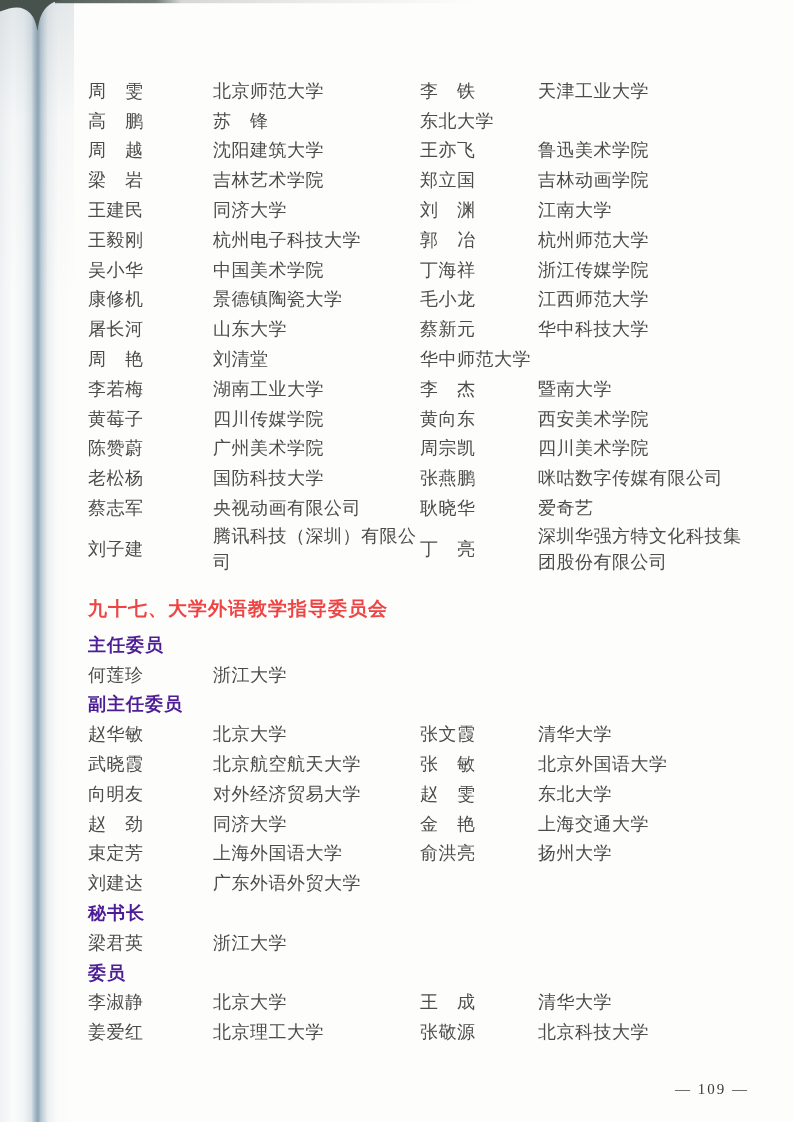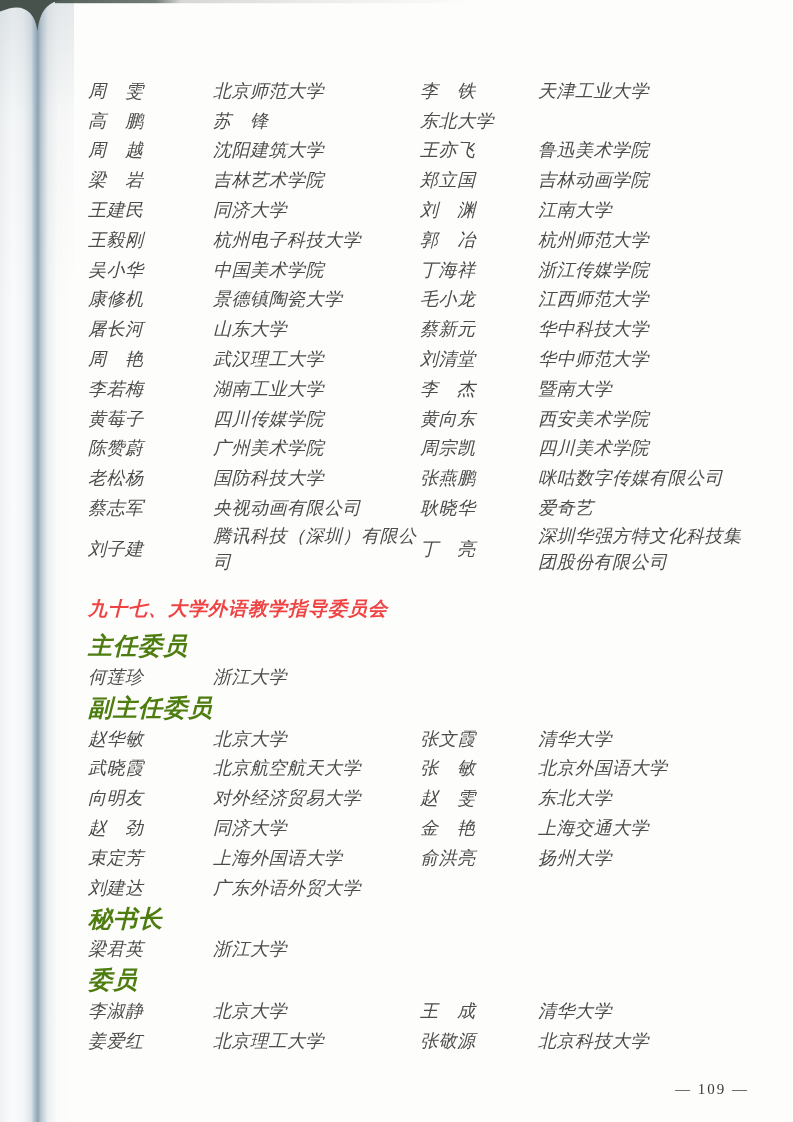--- a/index.html
+++ b/index.html
@@ -17,37 +17,37 @@
     position:absolute;left:0;top:0;bottom:0;width:74px;
     background:
       linear-gradient(to bottom, rgba(120,140,155,0.18) 0, rgba(120,140,155,0.04) 120px, rgba(120,140,155,0.0) 300px),
       linear-gradient(to right,
         #eff2f3 0px, #fafbfb 13px, #f2f5f6 24px, #dde5e9 31px,
         #a9bcc9 35px, #8ea3b4 38px, #bac9d3 41px, #edf0f1 48px,
         #fbfbfa 58px, rgba(255,255,255,0) 74px);
   }
   .corner{position:absolute;left:0;top:0;}
   .content{
-    position:absolute;left:88px;right:50px;top:76px;font-style:italic;
+    position:absolute;left:88px;right:50px;top:76px;
   }
   .row{
     display:grid;
     grid-template-columns:125px 207px 118px 1fr;
     align-items:center;
     min-height:29.8px;
   }
   .cell{
     font-size:18px;
     line-height:26px;
     letter-spacing:0.5px;
   }
   .name{white-space:nowrap;}
   .heading-row{min-height:29.8px;display:flex;align-items:center;}
   .heading{
-    font-size:24px;font-weight:bold;color:#4d7c0f;letter-spacing:1px;
+    font-size:18px;font-weight:bold;color:#4c1d95;letter-spacing:1px;
   }
   .title{
     font-size:19px;font-weight:bold;color:#ef4444;
     text-align:left;letter-spacing:1px;
     margin:21px 0 8px 0;
   }
   .pageno{
     position:absolute;right:44px;bottom:24px;
     font-size:15px;color:#3a3a3a;letter-spacing:2px;margin-left:36px;
   }
@@ -131,21 +131,20 @@
 
   <div class="row">
     <span class="cell name">屠长河</span>
     <span class="cell org">山东大学</span>
     <span class="cell name">蔡新元</span>
     <span class="cell org">华中科技大学</span>
   </div>
 
   <div class="row">
     <span class="cell name">周 艳</span>
-    <span class="cell org">武汉理工大学</span>
     <span class="cell name">刘清堂</span>
     <span class="cell org">华中师范大学</span>
   </div>
 
   <div class="row">
     <span class="cell name">李若梅</span>
     <span class="cell org">湖南工业大学</span>
     <span class="cell name">李 杰</span>
     <span class="cell org">暨南大学</span>
   </div>

